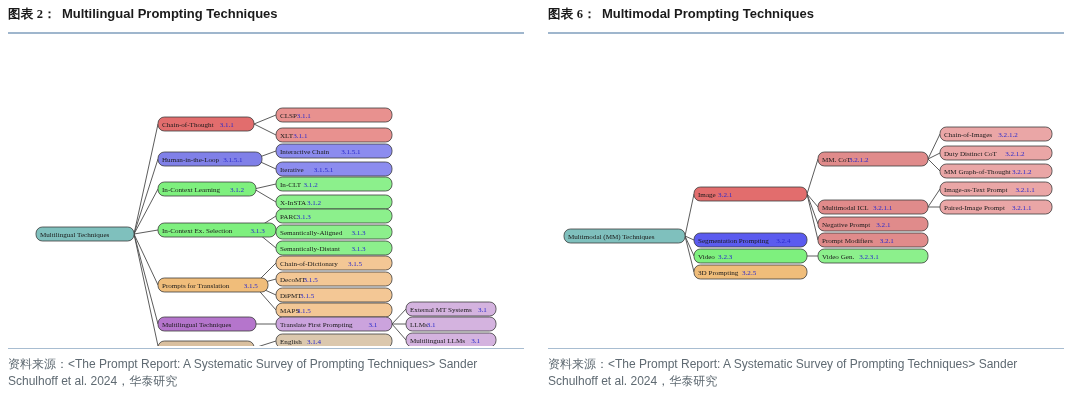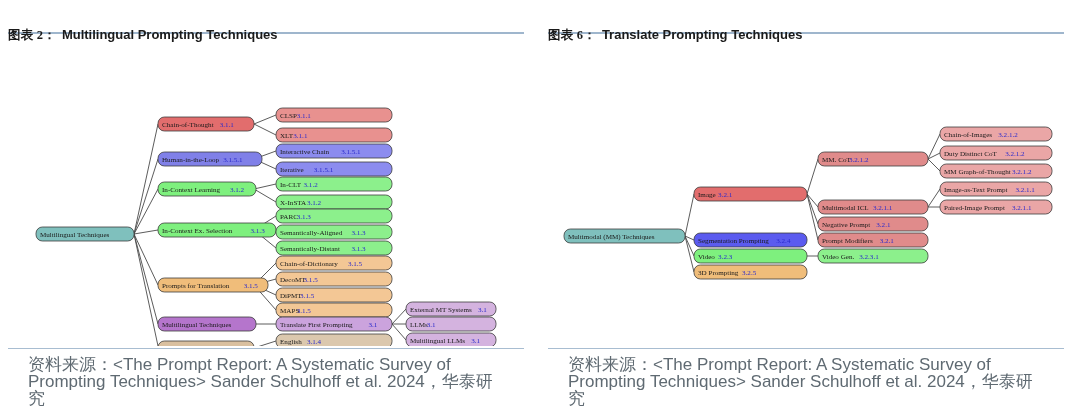--- a/index.html
+++ b/index.html
@@ -42,21 +42,20 @@
     letter-spacing: 0.2px;
     white-space: nowrap;
     color: #1a1a1a;
   }
   .exhibit-title {
     font-family: "Liberation Sans", sans-serif;
     font-weight: bold;
     font-size: 13px;
     color: #1a1a1a;
     white-space: nowrap;
-    margin-top: 21px;
   }
   .head-rule {
     height: 2px;
     background: #9fb6cd;
     margin-top: 4px;
     width: 516px;
   }
   .figure-area {
     position: relative;
     width: 520px;
@@ -64,26 +63,25 @@
   }
   .figure-area svg { display: block; }
 
   .foot-rule {
     height: 1px;
     background: #a8bdd1;
     width: 516px;
     margin-top: 2px;
   }
   .source {
-    font-size: 17px;
+    font-size: 12px;
     line-height: 17px;
     color: #5f6a72;
     padding-top: 7px;
     max-width: 470px;
-    margin-left: 20px;
   }
   .source .cn { font-family: "Liberation Serif", serif; }
 
   
   .nlabel {
     font-family: "Liberation Serif", serif;
     font-size: 7.1px;
     fill: #1a1a1a;
   }
   .nnum {
@@ -235,21 +233,21 @@
 
     <div class="foot-rule"></div>
     <div class="source">
       <span class="cn">资料来源：</span><span>&lt;The Prompt Report: A Systematic Survey of Prompting Techniques&gt; Sander Schulhoff et al. 2024，</span><span class="cn">华泰研究</span>
     </div>
   </section>
 
   <section class="panel panel-right">
     <div class="exhibit-head">
       <span class="exhibit-tag">图表 6：</span>
-      <span class="exhibit-title">Translate Prompting Techniques</span>
+      <span class="exhibit-title">Multimodal Prompting Techniques</span>
     </div>
     <div class="head-rule"></div>
 
     <div class="figure-area">
       <svg width="520" height="312" viewBox="0 0 520 312">
         <g>
           <path class="edge" d="M137,202 L146,160"></path>
           <path class="edge" d="M137,202 L146,206"></path>
           <path class="edge" d="M137,202 L146,222"></path>
           <path class="edge" d="M137,202 L146,238"></path>

